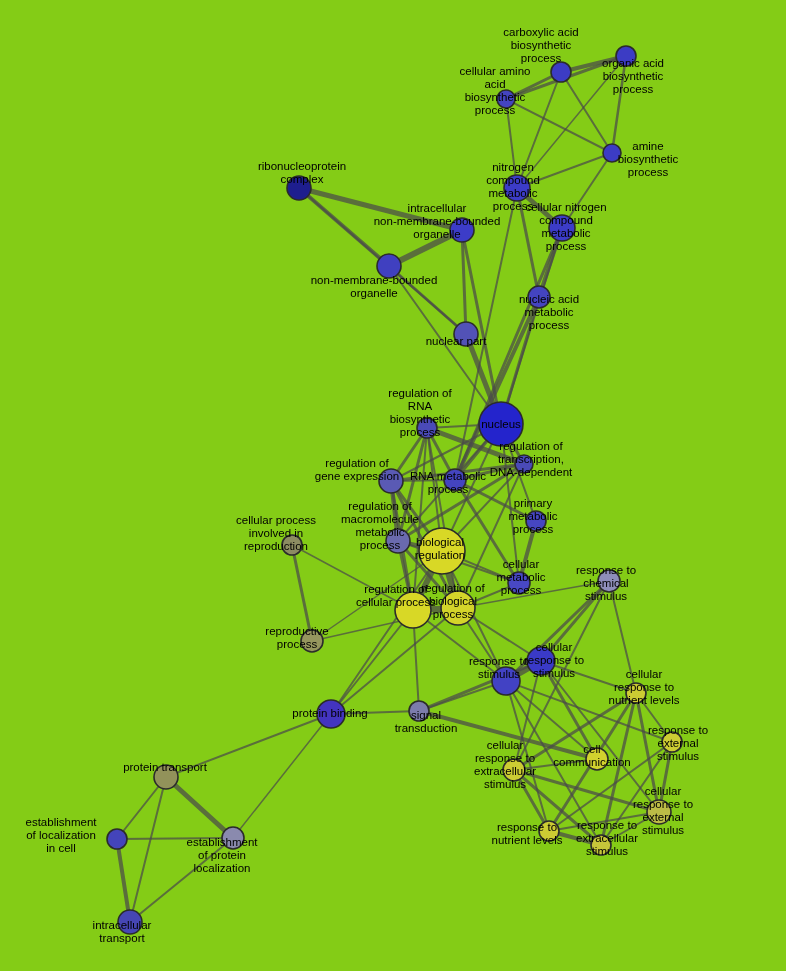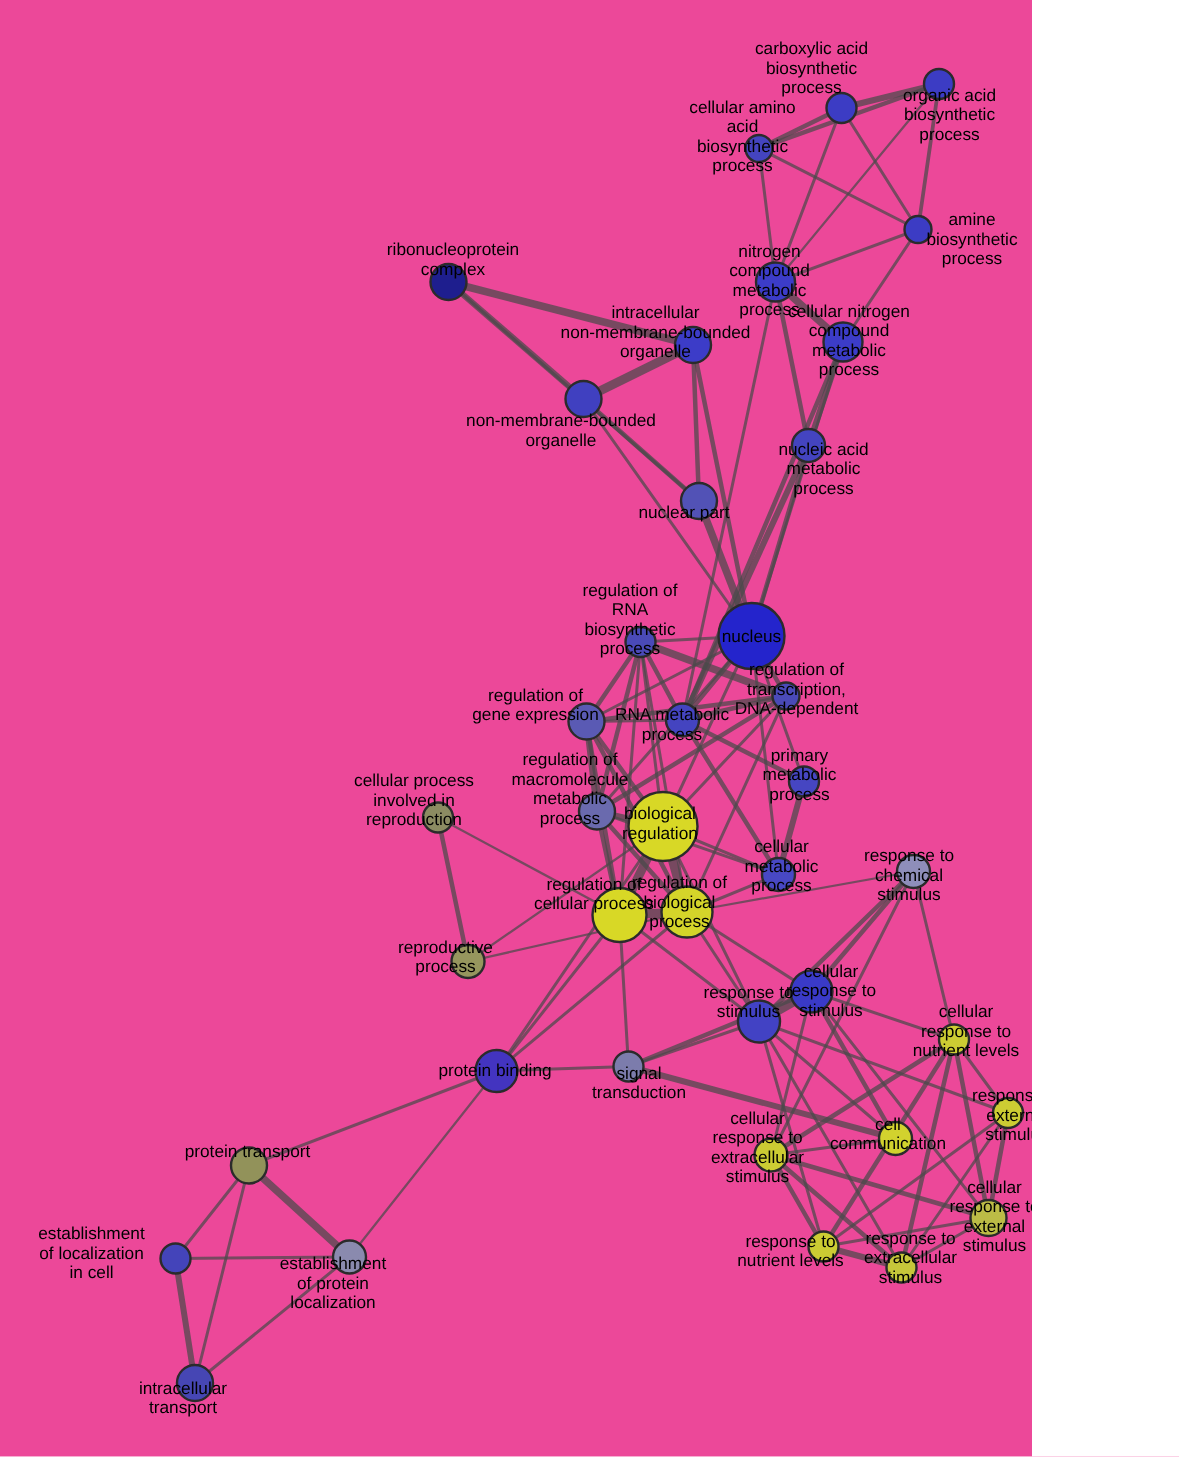--- a/index.html
+++ b/index.html
@@ -1,20 +1,20 @@
 <!DOCTYPE html>
 <html><head>
 <meta charset="utf-8">
 <style>
   html, body { margin: 0; padding: 0; background: #ffffff; }
   .canvas {
     position: relative;
-    width: 688px;
+    width: 786px;
     height: 971px;
-    background: #ec4899;
+    background: #84cc16;
     overflow: hidden;
     font-family: "Liberation Sans", sans-serif;
   }
   svg text {
     font-family: "Liberation Sans", sans-serif;
     font-size: 11.5px;
     fill: #000000;
     text-anchor: middle;
   }
   svg line { stroke-linecap: round; }

